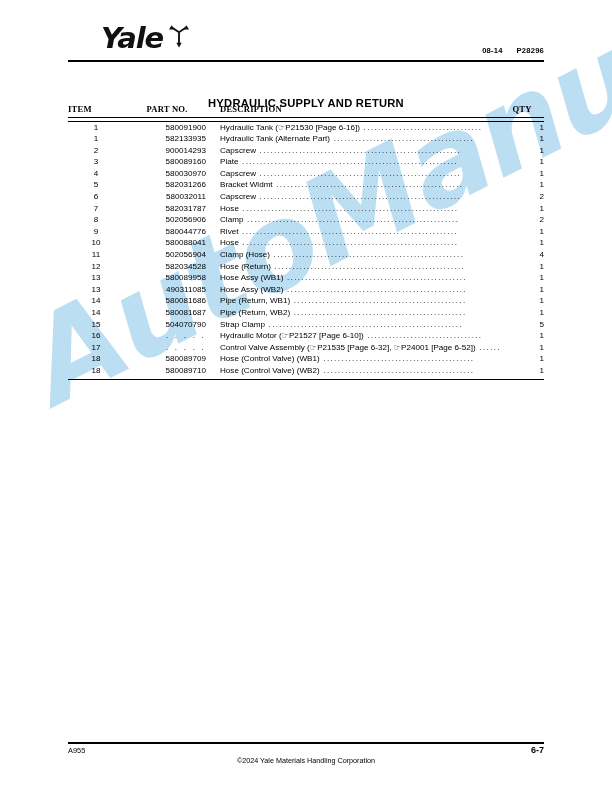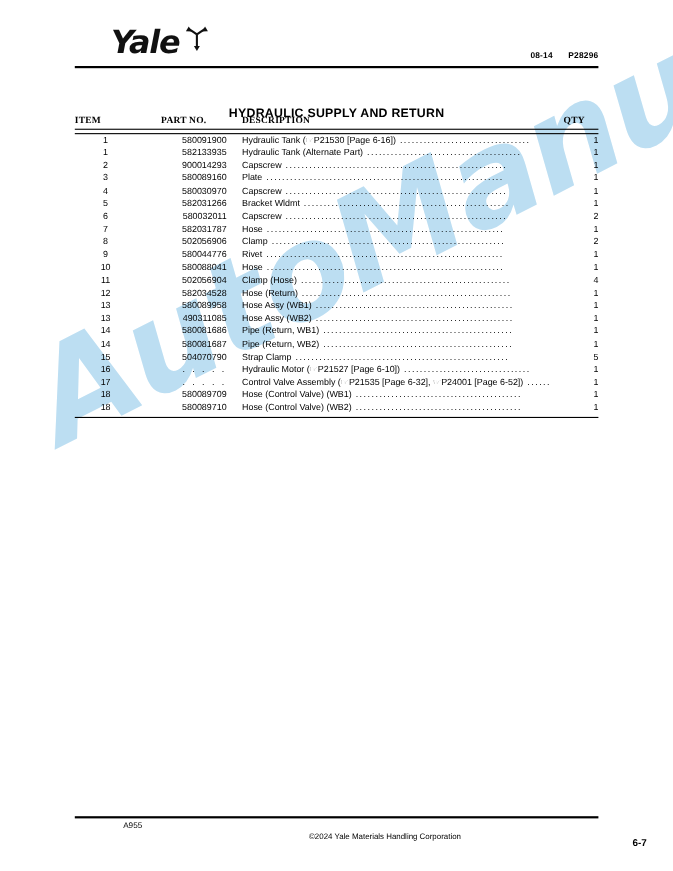--- a/index.html
+++ b/index.html
@@ -192,40 +192,39 @@
     border-top: 2.2px solid #000;
     z-index: 2;
   }
   .footer {
     position: absolute;
     left: 68px;
     top: 745px;
     width: 476px;
     height: 16px;
     z-index: 2;
-    margin-left: 44px;
   }
   .footer-left {
     position: absolute;
     left: 0;
     top: 1px;
     font-size: 7.4px;
   }
   .footer-center {
     position: absolute;
     left: 0;
     right: 0;
     top: 11px;
     text-align: center;
     font-size: 7.2px;
   }
   .footer-right {
     position: absolute;
     right: 0;
-    top: 16px;
+    top: 0;
     font-size: 9px;
     font-weight: 700;
   }
 </style>
 </head>
 <body>
 
 <div class="page">
 
   <div class="watermark">AutoManual</div>

